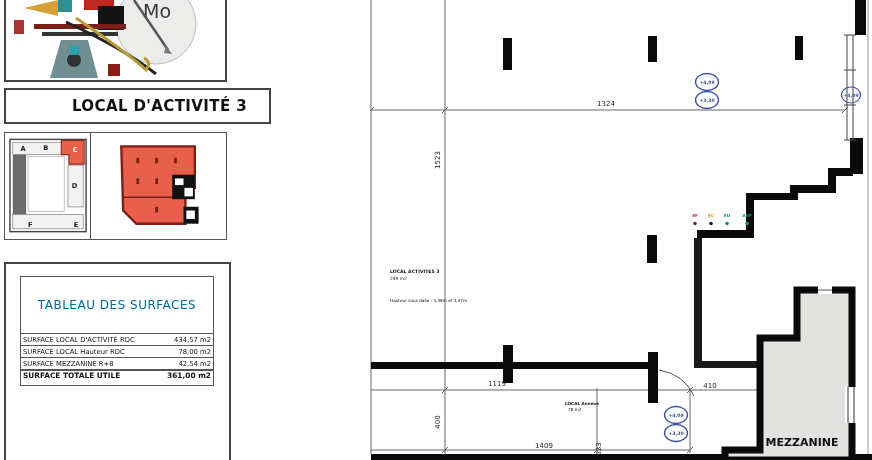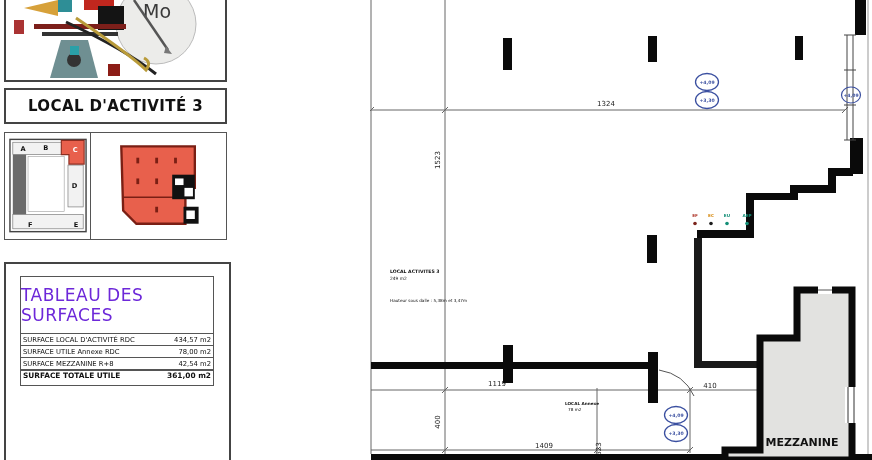--- a/index.html
+++ b/index.html
@@ -4,28 +4,28 @@
 <style>
   html,body{margin:0;padding:0;}
   body{
     width:872px;height:460px;position:relative;overflow:hidden;
     background:#ffffff;font-family:"DejaVu Sans",sans-serif;color:#111;
   }
   .abs{position:absolute;}
   
   #logo-box{left:4px;top:-10px;width:219px;height:88px;border:2px solid #444;background:#fff;overflow:hidden;}
   #title-box{left:4px;top:88px;width:219px;height:32px;border:2px solid #444;background:#fff;
-    display:flex;align-items:center;justify-content:center;font-weight:bold;font-size:15px;letter-spacing:.4px;}
+    display:flex;align-items:center;justify-content:center;font-weight:bold;font-size:15px;letter-spacing:.4px;padding-left:44px;}
   #thumbs-box{left:4px;top:132px;width:221px;height:106px;border:1.5px solid #555;background:#fff;display:flex;}
   #thumb-site{width:85px;height:100%;border-right:1.5px solid #555;display:flex;align-items:center;justify-content:center;}
   #thumb-unit{flex:1;display:flex;align-items:center;justify-content:center;}
   #table-box{left:4px;top:262px;width:223px;height:210px;border:2px solid #444;background:#fff;}
   .tbl{position:absolute;left:14px;top:12px;width:192px;border:1px solid #555;}
   .tbl-title{height:56px;display:flex;align-items:center;justify-content:center;
-    font-size:17px;letter-spacing:.5px;color:#6d28d9;border-bottom:1px solid #555;}
+    font-size:12px;letter-spacing:.5px;color:#0369a1;border-bottom:1px solid #555;}
   .tbl-row{display:flex;justify-content:space-between;align-items:center;height:11px;
     font-size:6.8px;border-bottom:1px solid #555;padding:0 2px;}
   .tbl-total{display:flex;justify-content:space-between;height:14px;
     font-size:7.4px;font-weight:bold;border-top:1px solid #555;padding:0 2px;}
   
   #plan{left:370px;top:0;width:502px;height:460px;}
   svg text{font-family:"DejaVu Sans",sans-serif;}
 </style>
 </head>
 <body>
@@ -96,21 +96,21 @@
 </div>
 
 <div class="abs" id="table-box">
   <div class="tbl">
     <div class="tbl-title">TABLEAU DES SURFACES</div>
     <div class="tbl-row">
       <span>SURFACE LOCAL D'ACTIVITÉ RDC</span>
       <span>434,57 m2</span>
     </div>
     <div class="tbl-row">
-      <span>SURFACE UTILE Annexe RDC</span>
+      <span>SURFACE LOCAL Hauteur RDC</span>
       <span>78,00 m2</span>
     </div>
     <div class="tbl-row">
       <span>SURFACE MEZZANINE R+8</span>
       <span>42,54 m2</span>
     </div>
     <div class="tbl-total">
       <span>SURFACE TOTALE UTILE</span>
       <span>361,00 m2</span>
     </div>

